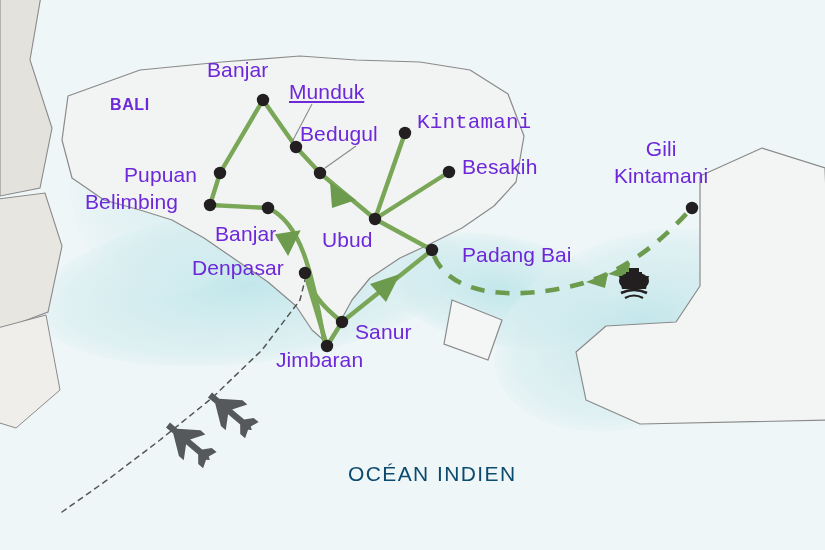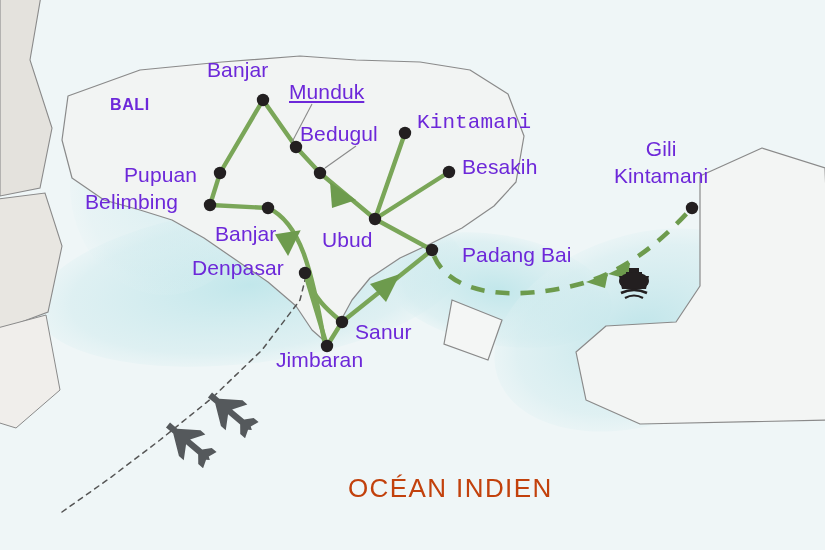--- a/index.html
+++ b/index.html
@@ -17,24 +17,23 @@
     line-height:23px;
     white-space:pre;
     letter-spacing:.1px;
   }
   .map-label.region{
     font-weight:bold;
     font-size:16px;
     letter-spacing:.6px;
   }
   .map-label.ocean{
-    color:#c2410c;
-    font-size:26px;
+    color:#0c4a6e;
+    font-size:21px;
     letter-spacing:1.4px;
-    margin-top:15px;
   }
   .map-label.two-line{line-height:27px;text-align:center;}
 </style>
 </head>
 <body>
 
 <div id="map-root">
 
   <svg id="map-svg" viewBox="0 0 825 550">
     <defs>

